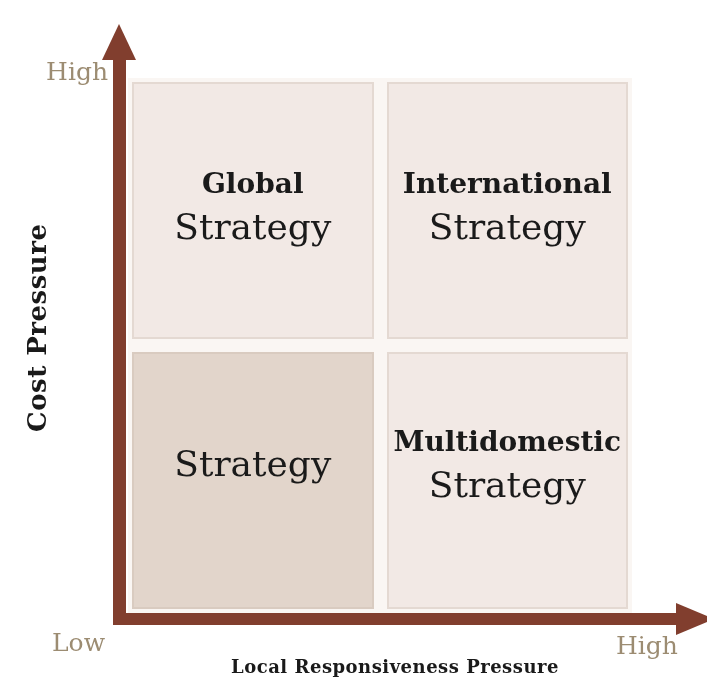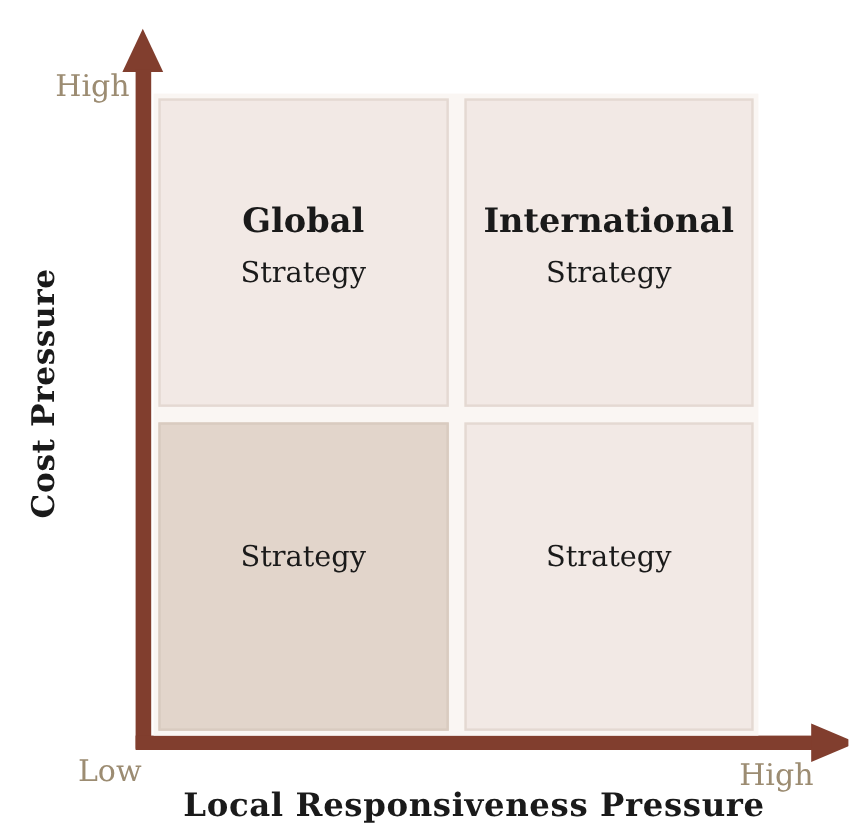--- a/index.html
+++ b/index.html
@@ -57,21 +57,21 @@
   }
 
   
   .tick-label {
     position: absolute;
     color: var(--tick-color);
     font-size: 25px;
     line-height: 1.1;
   }
   .tick-high-top { left: 24px; top: 42px; width: 68px; text-align: right; }
-  .tick-low-bottom { left: 36px; top: 613px; width: 66px; text-align: right; }
+  .tick-low-bottom { left: 36px; top: 613px; width: 66px; }
   .tick-high-right { left: 600px; top: 616px; width: 80px; text-align: left; }
 
   
   .y-axis-title {
     position: absolute;
     left: 6px; top: 226px;
     height: 190px;
     writing-mode: vertical-rl;
     transform: rotate(180deg);
     font-weight: bold;
@@ -80,21 +80,21 @@
     text-align: center;
     letter-spacing: 0.5px;
     white-space: nowrap;
   }
   .x-axis-title {
     position: absolute;
     left: 97px; top: 640px;
     width: 564px;
     text-align: center;
     font-weight: bold;
-    font-size: 27px;
+    font-size: 18px;
     color: var(--text-color);
     letter-spacing: 0.5px;
   }
 
   
   .matrix-grid {
     position: absolute;
     left: 112px; top: 62px;
     width: 504px; height: 535px;
     display: grid;
@@ -119,21 +119,21 @@
   }
   .quadrant.row-top { padding-bottom: 10px; }
   .quadrant.row-bottom { padding-bottom: 34px; }
   .quadrant-title {
     font-weight: bold;
     font-size: 28px;
     line-height: 35px;
   }
   .quadrant-subtitle {
     font-weight: normal;
-    font-size: 24px;
+    font-size: 36px;
     line-height: 36px;
   }
 </style>
 </head>
 <body>
 
 <div class="canvas">
 
   <div class="y-axis-arrowhead"></div>
   <div class="y-axis-stem"></div>
@@ -158,17 +158,18 @@
     <div class="quadrant row-top">
       <div class="quadrant-title">International</div>
       <div class="quadrant-subtitle">Strategy</div>
     </div>
 
     <div class="quadrant dark row-bottom">
       <div class="quadrant-subtitle">Strategy</div>
     </div>
 
     <div class="quadrant row-bottom">
+      <div class="quadrant-title">Multidomestic</div>
       <div class="quadrant-subtitle">Strategy</div>
     </div>
 
   </div>
 </div>
 
 </body></html>

